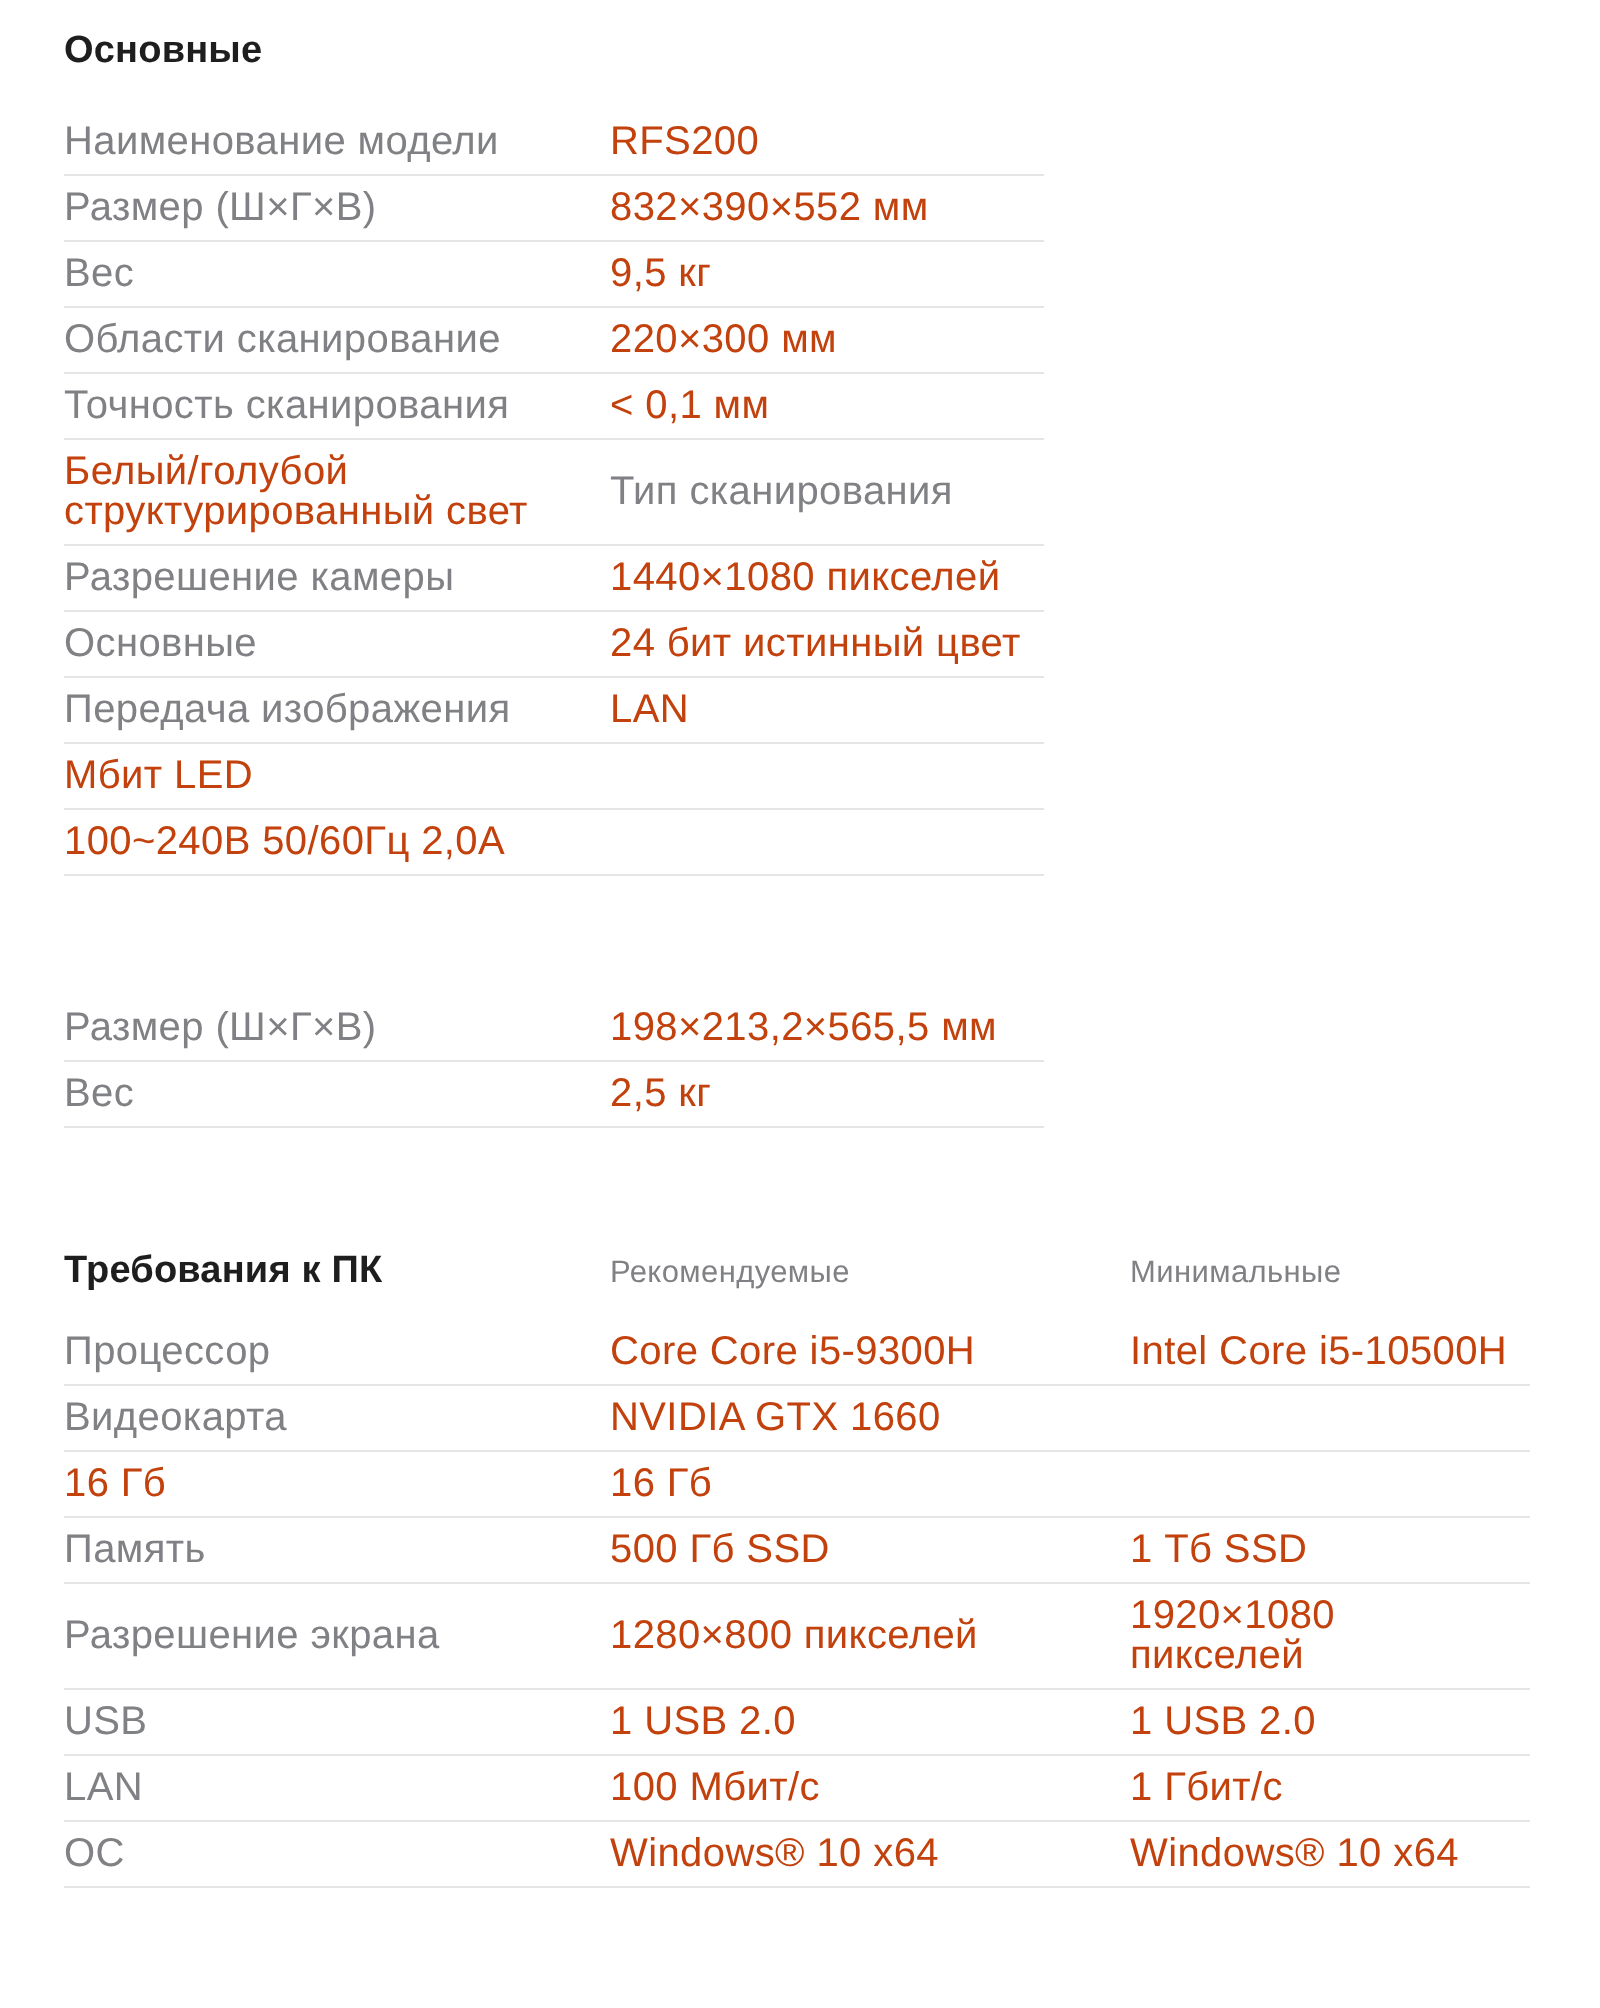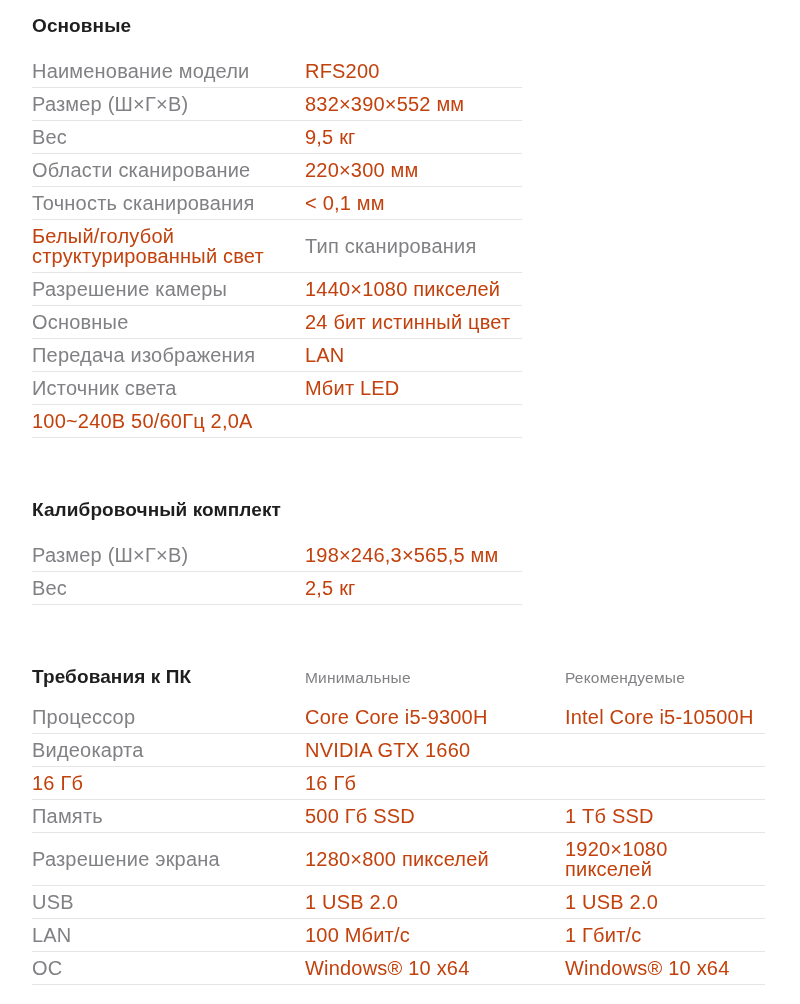--- a/index.html
+++ b/index.html
@@ -108,48 +108,46 @@
         </div>
         <div class="row">
           <div class="cell label-cell">Основные</div>
           <div class="cell value-cell">24 бит истинный цвет</div>
         </div>
         <div class="row">
           <div class="cell label-cell">Передача изображения</div>
           <div class="cell value-cell">LAN</div>
         </div>
         <div class="row">
-          <div class="cell label-cell">Источник света</div>
           <div class="cell value-cell">Мбит LED</div>
         </div>
         <div class="row">
           <div class="cell value-cell">100~240В 50/60Гц 2,0А</div>
         </div>
       </div>
   </section>
 
   <section class="spec-section">
-    <h2 class="section-title">Калибровочный комплект</h2>
     <div class="table-2col">
         <div class="row">
           <div class="cell label-cell">Размер (Ш×Г×В)</div>
-          <div class="cell value-cell">198×246,3×565,5 мм</div>
+          <div class="cell value-cell">198×213,2×565,5 мм</div>
         </div>
         <div class="row">
           <div class="cell label-cell">Вес</div>
           <div class="cell value-cell">2,5 кг</div>
         </div>
       </div>
   </section>
 
   <section class="spec-section">
     <div class="header-row">
       <h2 class="section-title">Требования к ПК</h2>
+      <div class="col-header">Рекомендуемые</div>
       <div class="col-header">Минимальные</div>
-      <div class="col-header">Рекомендуемые</div>
     </div>
     <div class="table-3col">
         <div class="row">
           <div class="cell label-cell">Процессор</div>
           <div class="cell value-cell">Core Core i5-9300H</div>
           <div class="cell value-cell">Intel Core i5-10500H</div>
         </div>
         <div class="row">
           <div class="cell label-cell">Видеокарта</div>
           <div class="cell value-cell">NVIDIA GTX 1660</div>

